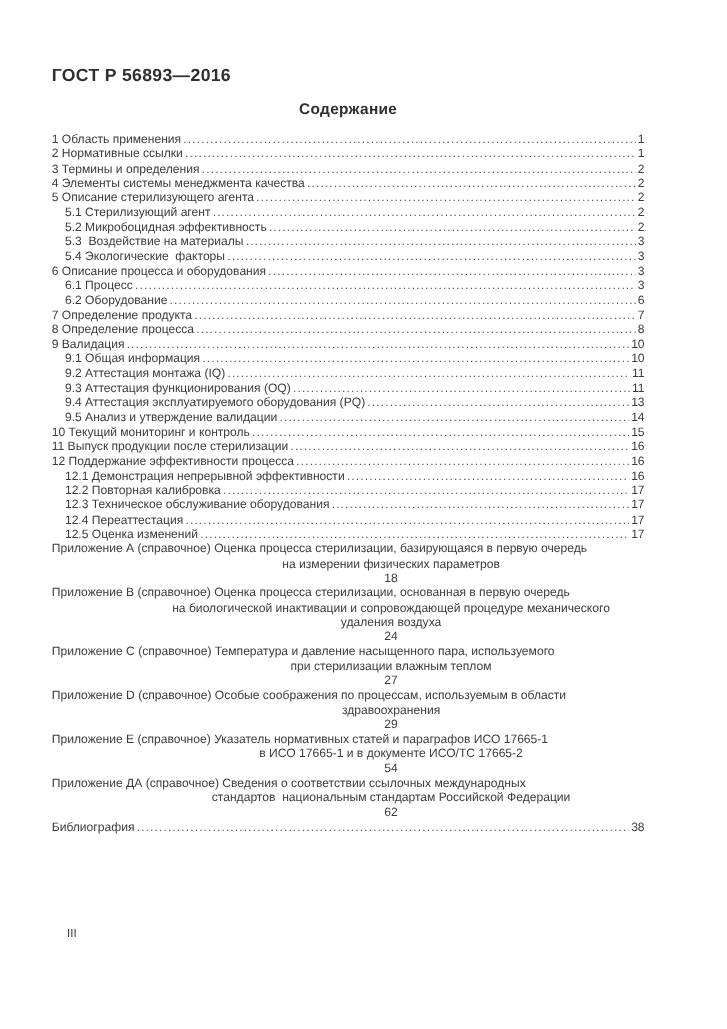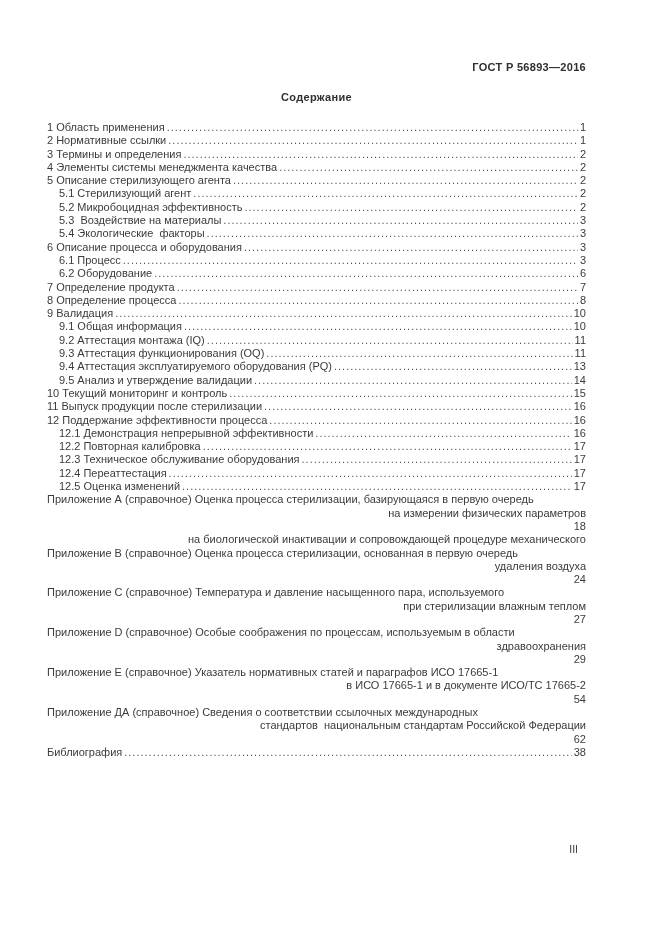--- a/index.html
+++ b/index.html
@@ -14,49 +14,48 @@
     background: #ffffff;
     font-family: "Liberation Sans", "DejaVu Sans", sans-serif;
     color: #3b3b3b;
     overflow: hidden;
   }
   .header {
     position: absolute;
     top: 61px;
     left: 47px;
     width: 539px;
-    text-align: right;
-    font-size: 11px;
+    font-size: 16px;
     font-weight: bold;
     color: #2f2f2f;
     letter-spacing: 0.3px;
   }
   .title {
     position: absolute;
     top: 91px;
     left: 47px;
     width: 539px;
     margin: 0;
     text-align: center;
-    font-size: 11px;
+    font-size: 14px;
     font-weight: bold;
     color: #2f2f2f;
     letter-spacing: 0.3px;
   }
   .toc {
     position: absolute;
     top: 121px;
     left: 47px;
     width: 539px;
     font-size: 11px;
     line-height: 13.3px;
   }
   .row {
     display: flex;
-    align-items: flex-end;
+    align-items: center;
   }
   .row .text {
     white-space: pre-wrap;
     flex: 0 0 auto;
     max-width: 100%;
   }
   .row.lv1 { padding-left: 12px; }
   .row.cont { padding-left: 78px; flex-direction: column; }
   .dots {
     flex: 1 1 0;
@@ -67,23 +66,22 @@
     margin: 0 2px 0 2px;
     color: #555555;
   }
   .pg {
     flex: 0 0 auto;
     text-align: right;
   }
   .folio {
     position: absolute;
     top: 843px;
-    left: 44px;
+    left: 61px;
     width: 534px;
-    text-align: right;
     font-size: 10.5px;
     color: #3b3b3b;
   }
 </style>
 </head>
 <body>
 
 <div class="page">
   <div class="header">ГОСТ Р 56893—2016</div>
 
@@ -290,25 +288,25 @@
         <div class="row">
           <span class="text">Приложение А (справочное) Оценка процесса стерилизации, базирующаяся в первую очередь</span>
         </div>
         <div class="row cont">
           <span class="text">на измерении физических параметров</span>
           <span class="dots">............................................................................................................................................................................................................................................................................................................</span>
           <span class="pg">18</span>
         </div>
       </div>
       <div class="entry">
+        <div class="row">
+          <span class="text">Приложение В (справочное) Оценка процесса стерилизации, основанная в первую очередь</span>
+        </div>
         <div class="row cont">
           <span class="text">на биологической инактивации и сопровождающей процедуре механического</span>
-        </div>
-        <div class="row">
-          <span class="text">Приложение В (справочное) Оценка процесса стерилизации, основанная в первую очередь</span>
         </div>
         <div class="row cont">
           <span class="text">удаления воздуха</span>
           <span class="dots">............................................................................................................................................................................................................................................................................................................</span>
           <span class="pg">24</span>
         </div>
       </div>
       <div class="entry">
         <div class="row">
           <span class="text">Приложение С (справочное) Температура и давление насыщенного пара, используемого</span>

